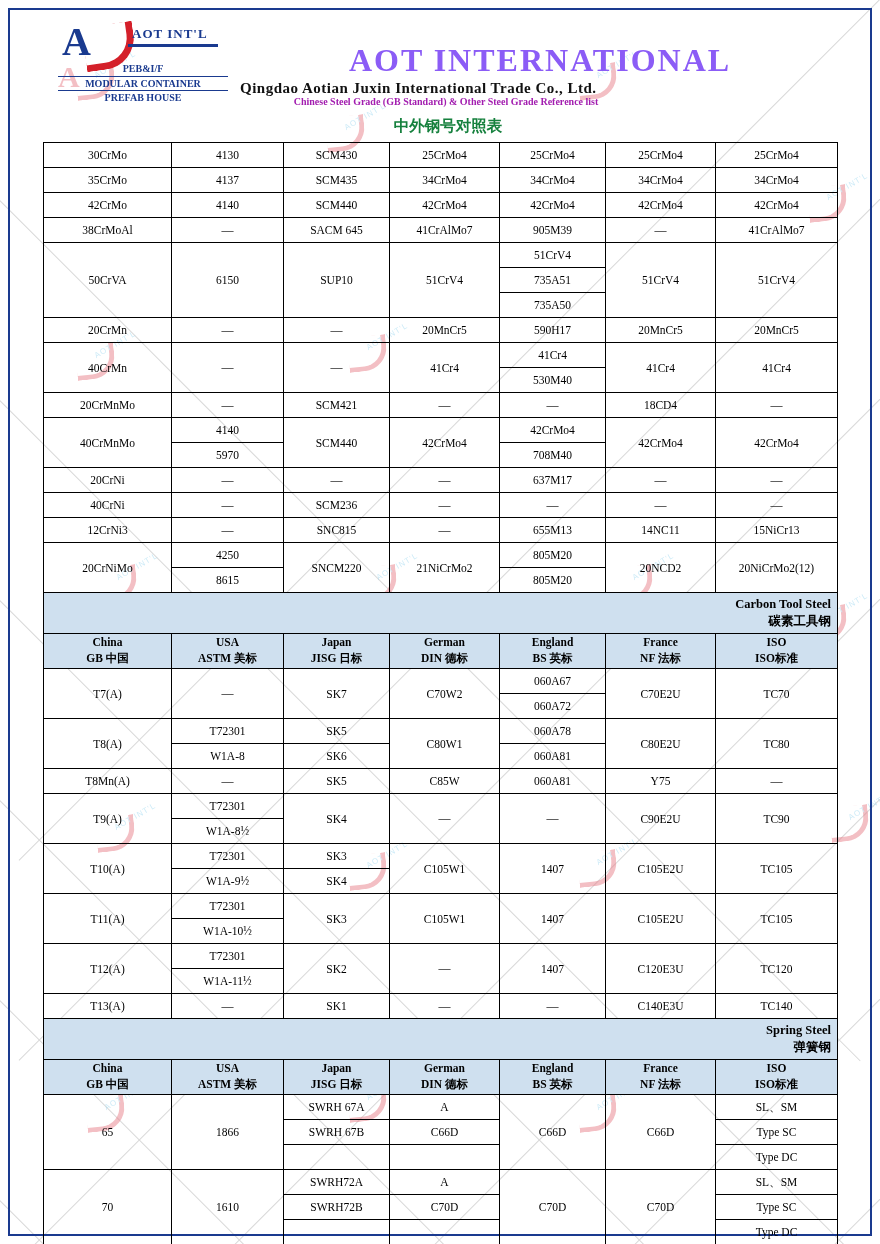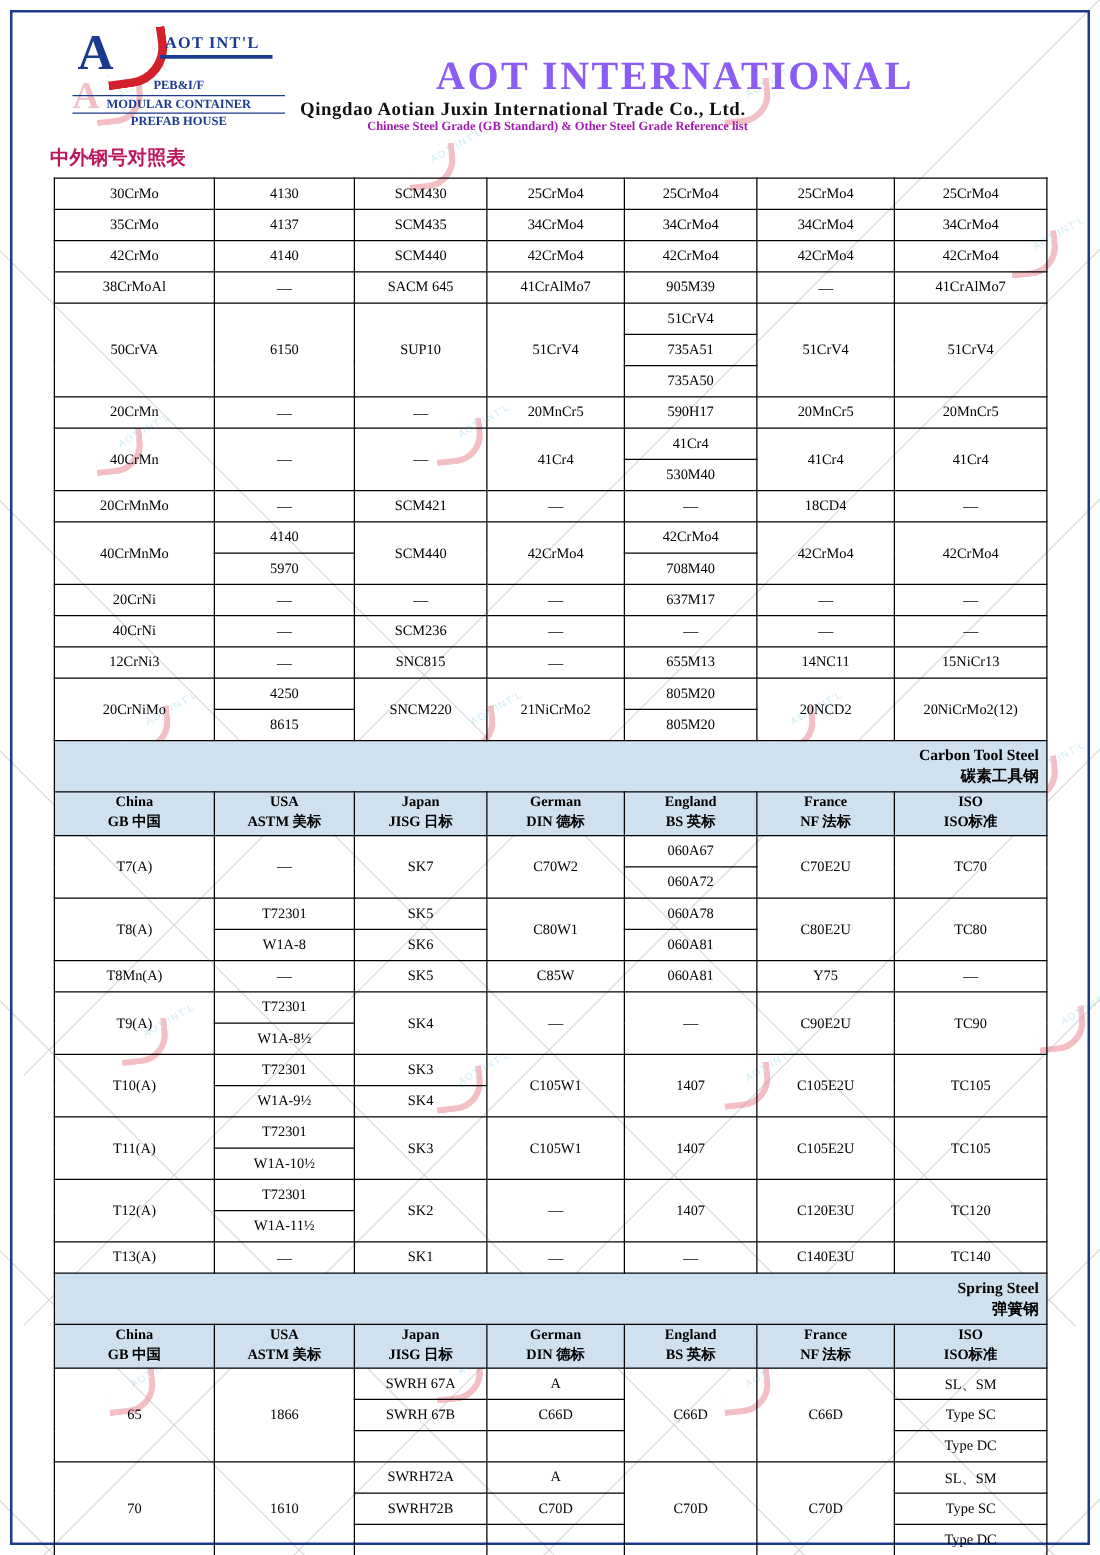--- a/index.html
+++ b/index.html
@@ -69,22 +69,22 @@
   .title-sub{
     position:absolute;left:200px;top:62px;right:0;text-align:left;
     font-size:15px;font-weight:bold;letter-spacing:0.5px;color:#111;
   }
 
   .doc-title{
     position:absolute;left:52px;right:40px;top:96px;text-align:center;
     font-size:10px;font-weight:bold;color:#a21caf;
   }
   .doc-title-cn{
-    position:absolute;left:40px;right:24px;top:116px;
-    font-size:15.5px;font-weight:bold;color:#be185d;
+    position:absolute;left:40px;right:24px;top:116px;text-align:center;
+    font-size:15.5px;font-weight:bold;color:#15803d;
   }
 
   
   .tbl-wrap{position:absolute;left:43px;top:142px;width:794px;}
   table{border-collapse:collapse;width:794px;table-layout:fixed;}
   td,th{
     border:1px solid #000;
     text-align:center;
     vertical-align:middle;
     font-size:11.5px;

